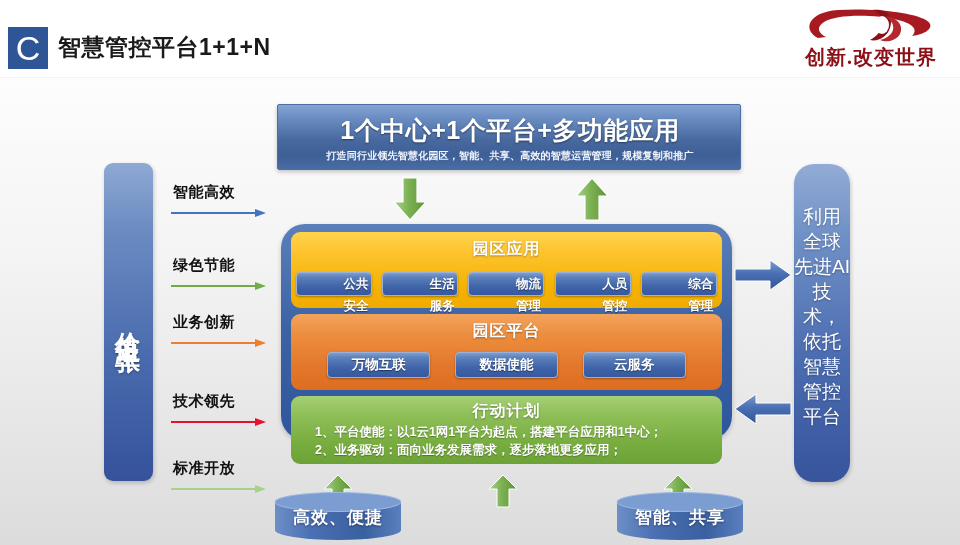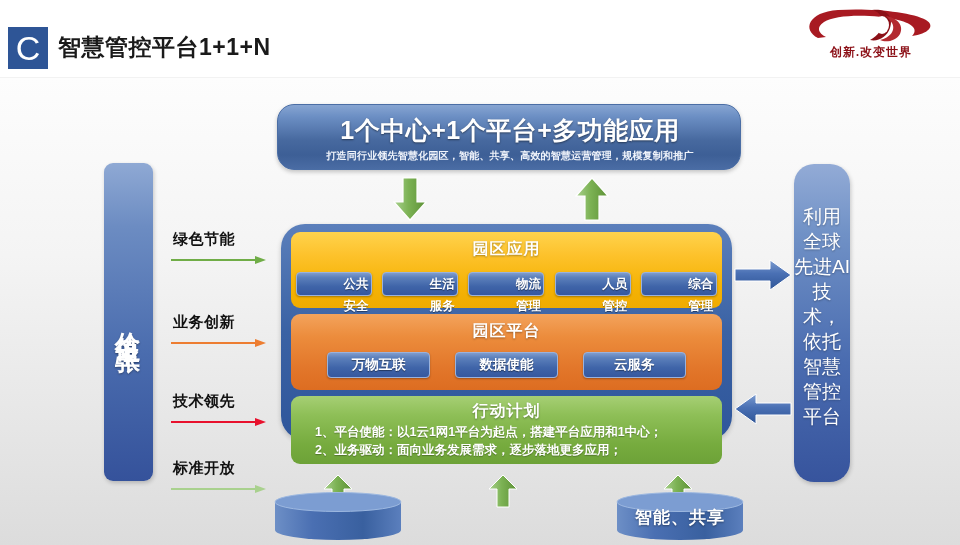--- a/index.html
+++ b/index.html
@@ -21,33 +21,33 @@
   .header-title{
     position:absolute;left:58px;top:32px;font-size:23px;color:#1a1a1a;font-weight:700;
     letter-spacing:0.5px;
   }
   .header-rule{position:absolute;left:0;top:77px;width:960px;height:1px;background:#f2f2f2;}
 
   .logo{position:absolute;right:14px;top:4px;width:160px;height:66px;}
   .logo svg{display:block;}
   .logo-text{
     position:absolute;left:10px;top:40px;width:150px;text-align:center;
-    font-size:12px;color:#8c1017;font-family:"Liberation Serif",serif;font-weight:700;
+    font-size:20px;color:#8c1017;font-family:"Liberation Serif",serif;font-weight:700;
     letter-spacing:1px;
   }
 
   
   .body-bg{
     position:absolute;left:0;top:78px;width:960px;height:467px;
     background:linear-gradient(180deg,#fdfdfd 0%,#f4f4f4 38%,#e6e6e6 75%,#dcdcdc 100%);
   }
 
   
   .banner{
-    position:absolute;left:277px;top:104px;width:464px;height:66px;border-radius:17px;
+    position:absolute;left:277px;top:104px;width:464px;height:66px;border-radius:2px;
     background:linear-gradient(180deg,#87a5d2 0%,#6c8fc4 18%,#47699f 55%,#3d5f96 78%,#4a6ca4 100%);
     box-shadow:0 2px 4px rgba(0,0,0,0.22);
     border:1px solid #4b6ea5;
     box-sizing:border-box;
   }
   .banner-title{
     position:absolute;left:0;top:9px;width:464px;text-align:center;
     font-size:25px;font-weight:700;color:#ffffff;text-shadow:0 1px 2px rgba(0,0,0,0.45);
     letter-spacing:0.5px;
   }
@@ -209,22 +209,28 @@
         </linearGradient>
       </defs>
       <path d="M18 2 L34 20 L25 20 L25 44 L11 44 L11 20 L2 20 Z" fill="url(#gArrUp)" stroke="#ffffff" stroke-width="1.2"></path>
     </svg>
   </div>
 
   <div class="value-bar">
     <div class="value-bar-text">价值主张</div>
   </div>
 
-
-  <div class="arrow-row" style="top:230px;">
+  <div class="arrow-row" style="top:183px;">
+    <div class="arrow-label">智能高效</div>
+    <svg class="arrow-line" viewBox="0 0 96 10">
+      <path d="M0 4 L84 4 L84 1 L95 5 L84 9 L84 6 L0 6 Z" fill="#4472c4"></path>
+    </svg>
+  </div>
+
+  <div class="arrow-row" style="top:256px;">
     <div class="arrow-label">绿色节能</div>
     <svg class="arrow-line" viewBox="0 0 96 10">
       <path d="M0 4 L84 4 L84 1 L95 5 L84 9 L84 6 L0 6 Z" fill="#70ad47"></path>
     </svg>
   </div>
 
   <div class="arrow-row" style="top:313px;">
     <div class="arrow-label">业务创新</div>
     <svg class="arrow-line" viewBox="0 0 96 10">
       <path d="M0 4 L84 4 L84 1 L95 5 L84 9 L84 6 L0 6 Z" fill="#ed7d31"></path>
@@ -324,20 +330,21 @@
           <stop offset="0%" stop-color="#6d8fc6"></stop>
             <stop offset="30%" stop-color="#4a6fb2"></stop>
           <stop offset="70%" stop-color="#39609f"></stop>
             <stop offset="100%" stop-color="#5b7fbd"></stop>
         </linearGradient>
       </defs>
       <path d="M2 10 L2 38 A63 10 0 0 0 128 38 L128 10 Z" fill="url(#gCyl1)"></path>
       <ellipse cx="65" cy="10" rx="63" ry="9.5" fill="#7c9dd2"></ellipse>
       <ellipse cx="65" cy="10" rx="63" ry="9.5" fill="none" stroke="#9db8e0" stroke-width="1"></ellipse>
     </svg>
+    <div class="cyl-label">高效、便捷</div>
   </div>
 
   <div class="cyl-up" style="left:488px;top:474px;">
     <svg width="30" height="34" viewBox="0 0 30 34">
       <defs>
         <linearGradient id="gCu2" x1="0" y1="0" x2="1" y2="0">
           <stop offset="0%" stop-color="#a9d18e"></stop>
             <stop offset="45%" stop-color="#7cb254"></stop>
           <stop offset="100%" stop-color="#5d9136"></stop>
         </linearGradient>

